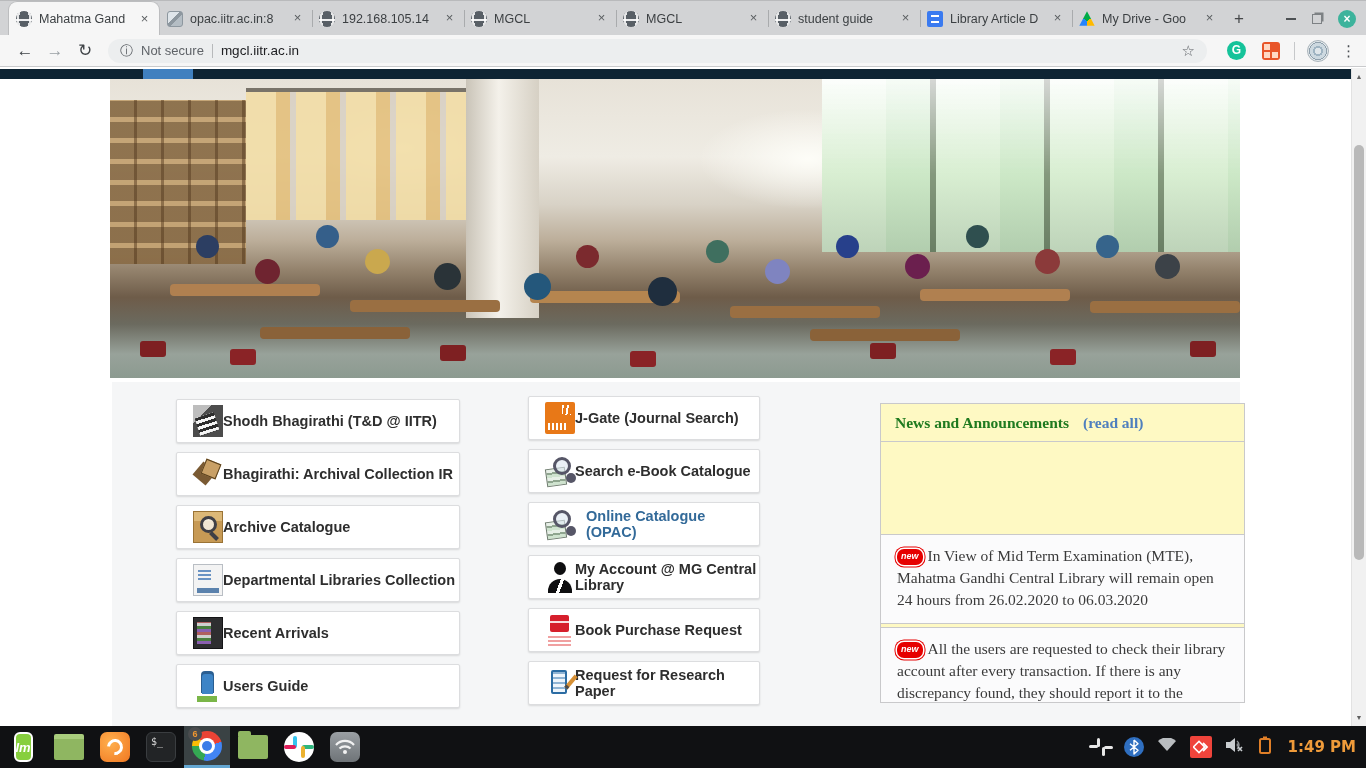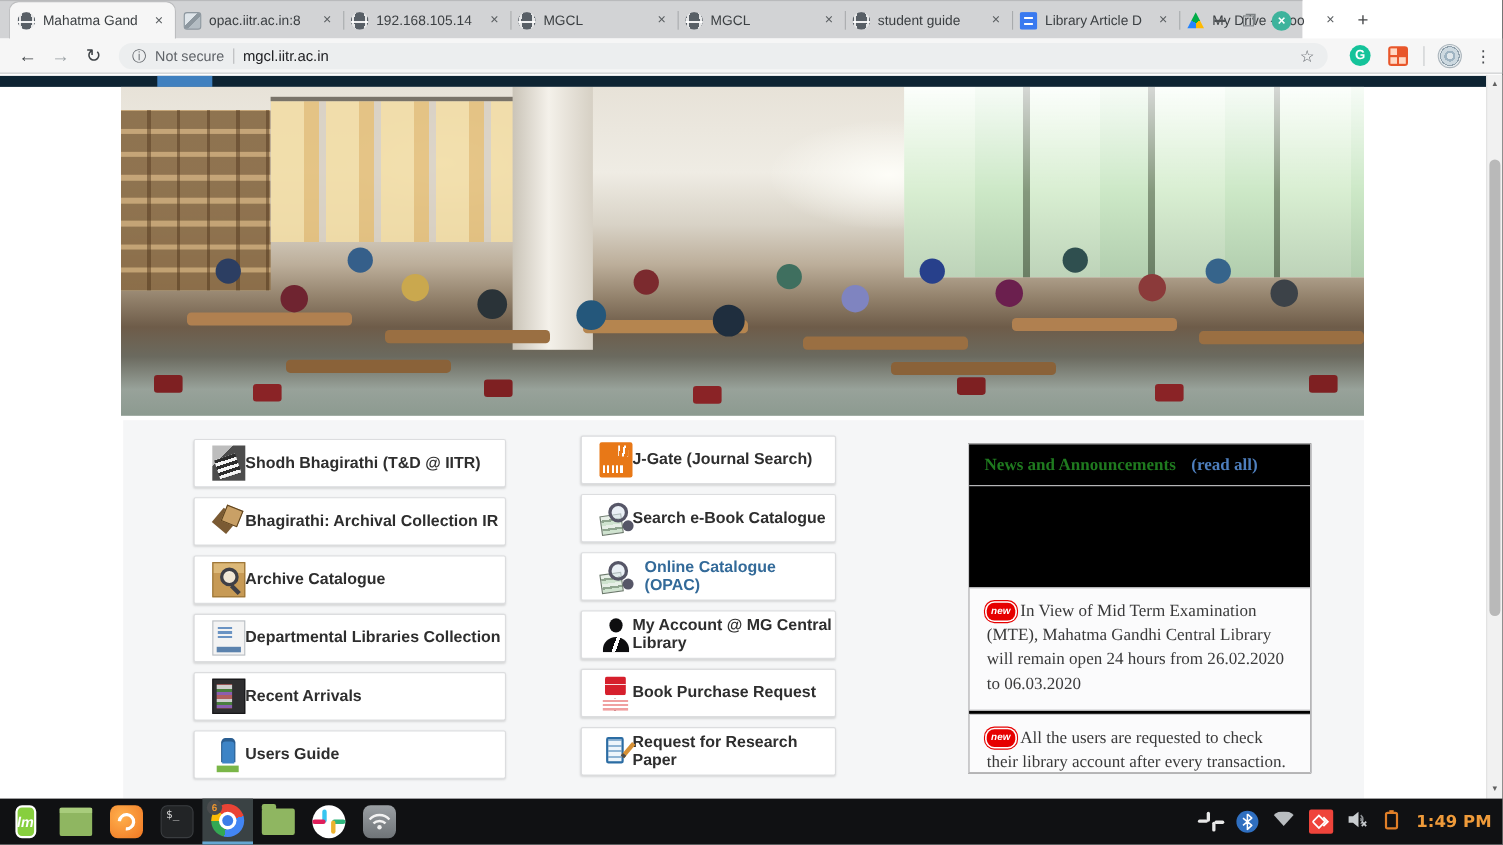--- a/index.html
+++ b/index.html
@@ -1,20 +1,20 @@
 <!DOCTYPE html>
 <html><head>
 <meta charset="utf-8">
 <style>
   html,body{margin:0;padding:0;background:#000;}
   .screen{position:relative;width:1366px;height:768px;overflow:hidden;
     font-family:"Liberation Sans",sans-serif;background:#fff;}
 
   
-  .tabstrip{position:absolute;left:0;top:0;width:1184px;height:35px;background:#d2d3d5;
+  .tabstrip{position:absolute;left:0;top:0;width:1366px;height:35px;background:#d2d3d5;
     border-top:1px solid #b9babc;box-sizing:border-box;}
   .tabs{position:absolute;left:8px;top:0;height:35px;display:flex;align-items:stretch;}
   .tab{width:152px;display:flex;align-items:center;gap:7px;padding:0 7px;box-sizing:border-box;
     font-size:12.5px;color:#3b3f42;position:relative;cursor:default;}
   .tab:not(.active)+.tab:not(.active)::before{content:"";position:absolute;left:0;top:9px;bottom:9px;
     width:1px;background:#a9abad;}
   .tab.active{background:#f6f6f6;border-radius:9px 9px 0 0;border:1px solid #bcbdbf;border-bottom:none;}
   .tab-title{flex:1;overflow:hidden;white-space:nowrap;}
   .tab-close{flex:none;color:#5a5e61;font-size:13px;width:15px;height:15px;line-height:14px;
     text-align:center;border-radius:50%;}
@@ -149,21 +149,21 @@
   .ci-book-purchase::after{left:3px;bottom:0;width:23px;height:11px;
     background:repeating-linear-gradient(0deg,#f0a0a0 0 2px,#fff 2px 4px),
     linear-gradient(90deg,transparent 10px,#7e1018 10px 12px,transparent 12px);}
   .ci-research-paper::before{left:6px;top:3px;width:16px;height:24px;background:#eef5fb;border:2px solid #2b6ca3;
     box-sizing:border-box;border-radius:2px;
     background-image:repeating-linear-gradient(0deg,transparent 0 3px,#8fb4d4 3px 5px);}
   .ci-research-paper::after{right:2px;top:7px;width:4px;height:13px;background:#d69035;transform:rotate(40deg);
     border-bottom:3px solid #4c4c4c;}
 
   
-  .news{position:absolute;left:768px;top:21px;width:312px;height:300px;background:#000000;
+  .news{position:absolute;left:768px;top:21px;width:365px;height:300px;background:#fef9c3;
     border:1px solid #c9c9cb;box-sizing:border-box;overflow:hidden;
     font-family:"Liberation Serif",serif;}
   .news-head{display:flex;align-items:center;gap:14px;padding:10px 14px 9px;border-bottom:1px solid #c9c9cb;}
   .news-title{color:#1f7a1f;font-weight:bold;font-size:15.5px;}
   .news-readall{color:#4e7fbe;font-weight:bold;font-size:15.5px;cursor:pointer;}
   .news-spacer{height:92px;}
   .news-item{border:1px solid #c9c9cb;border-left:none;border-right:none;margin-bottom:3px;
     padding:10px 16px 12px;font-size:15.5px;line-height:1.42;color:#3a3a3a;background:#fbfbfc;}
   .badge-new{display:inline-block;background:#e60000;color:#fff;font-family:"Liberation Sans",sans-serif;
     font-size:9px;font-weight:bold;font-style:italic;padding:1px 4px 2px;border-radius:7px;

